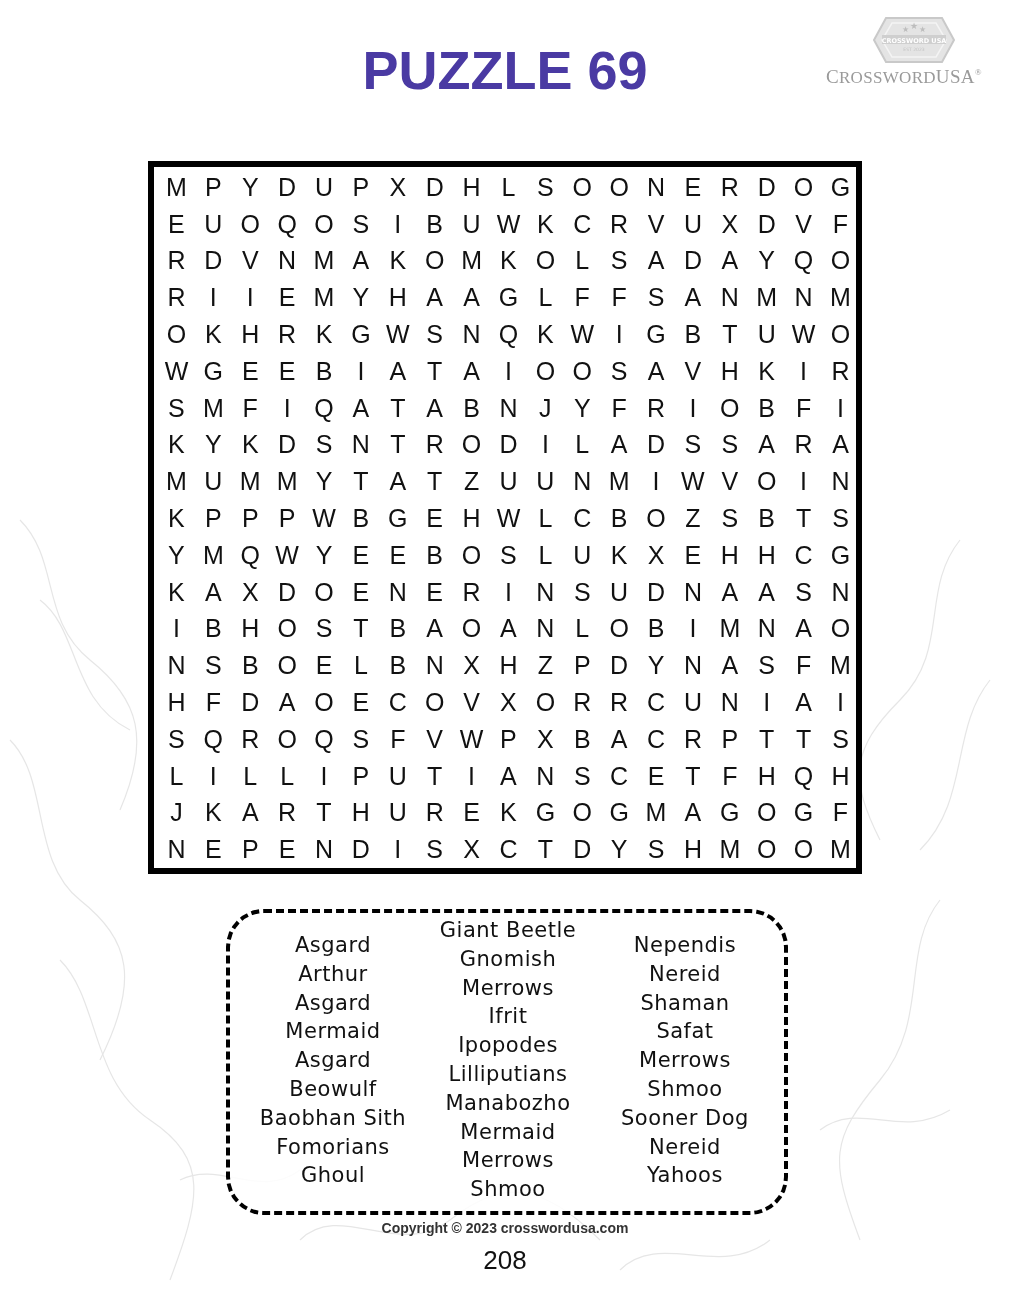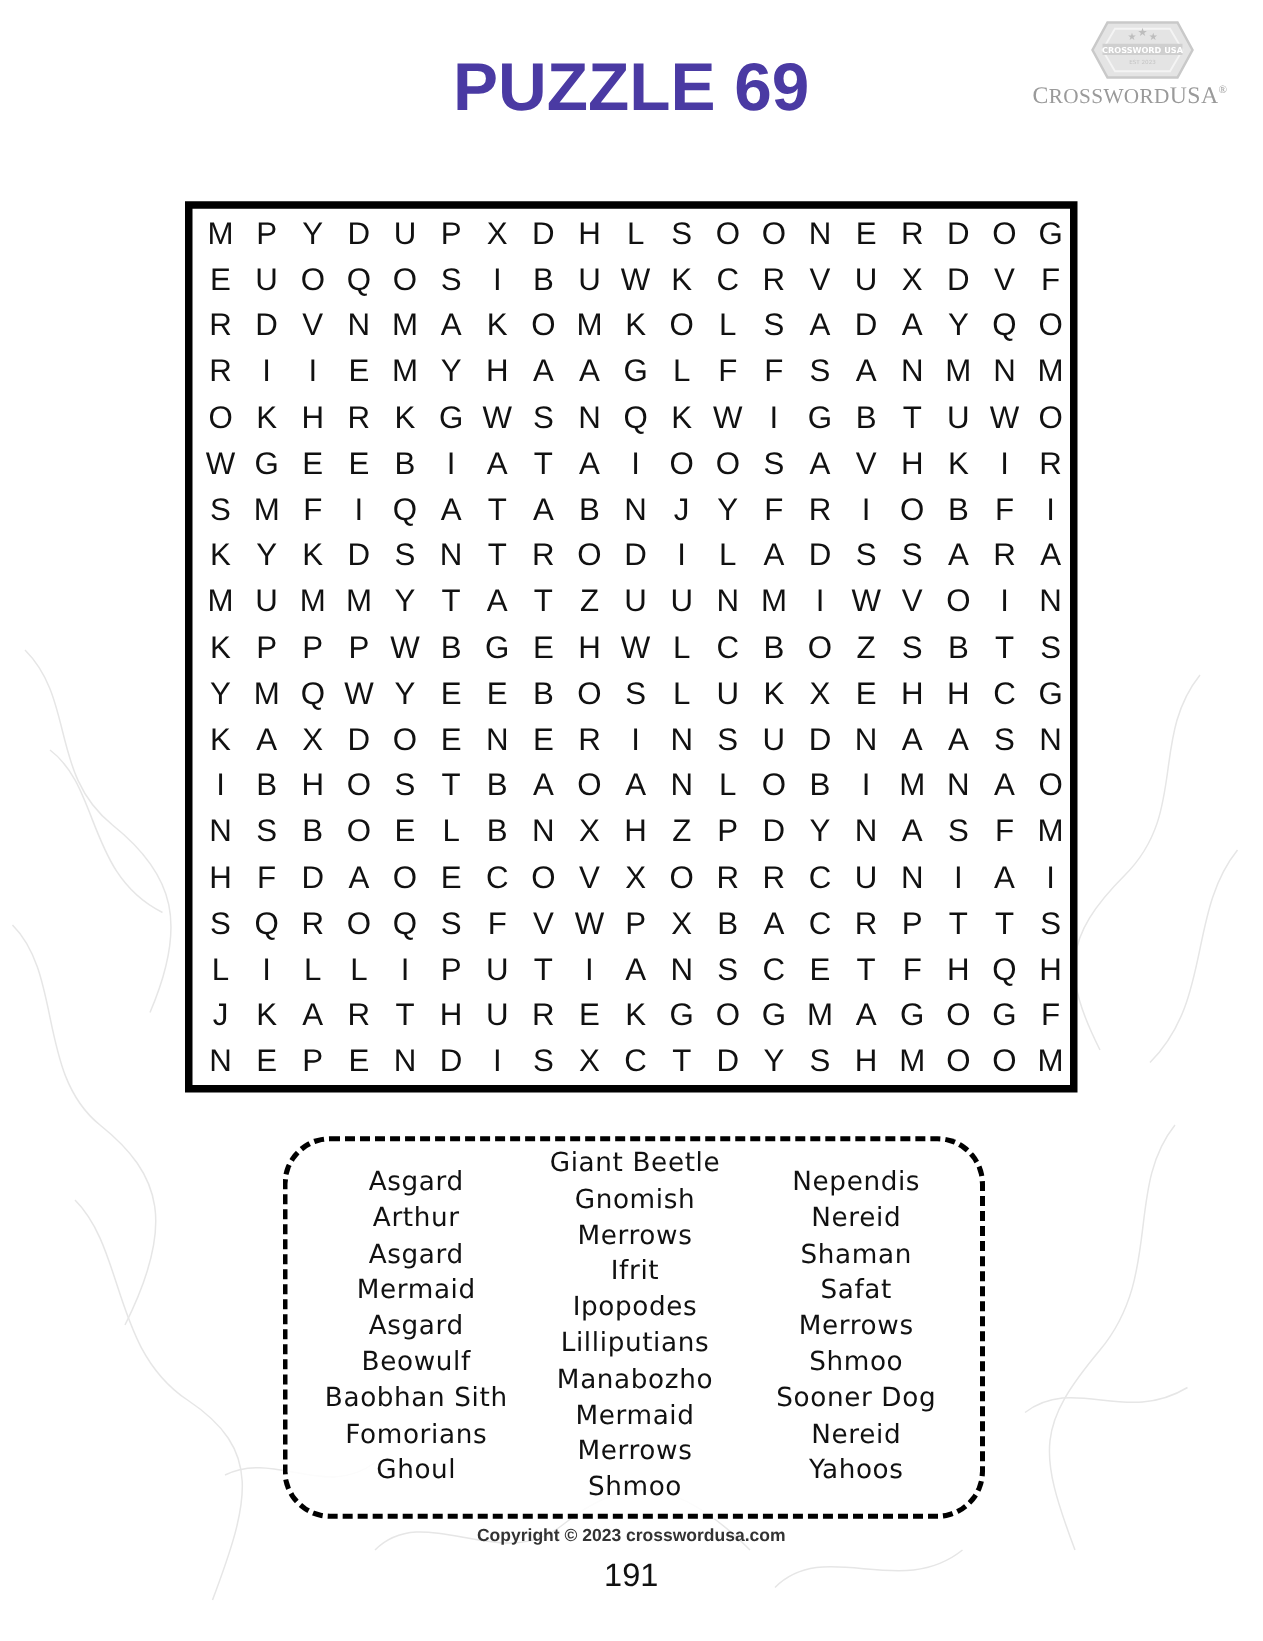--- a/index.html
+++ b/index.html
@@ -549,14 +549,14 @@
       <div>Shaman</div>
       <div>Safat</div>
       <div>Merrows</div>
       <div>Shmoo</div>
       <div>Sooner Dog</div>
       <div>Nereid</div>
       <div>Yahoos</div>
     </div>
 </div>
 
-<div class="page-number">191</div>
+<div class="page-number">208</div>
 <div class="copyright">Copyright © 2023 crosswordusa.com</div>
 
 </body></html>

